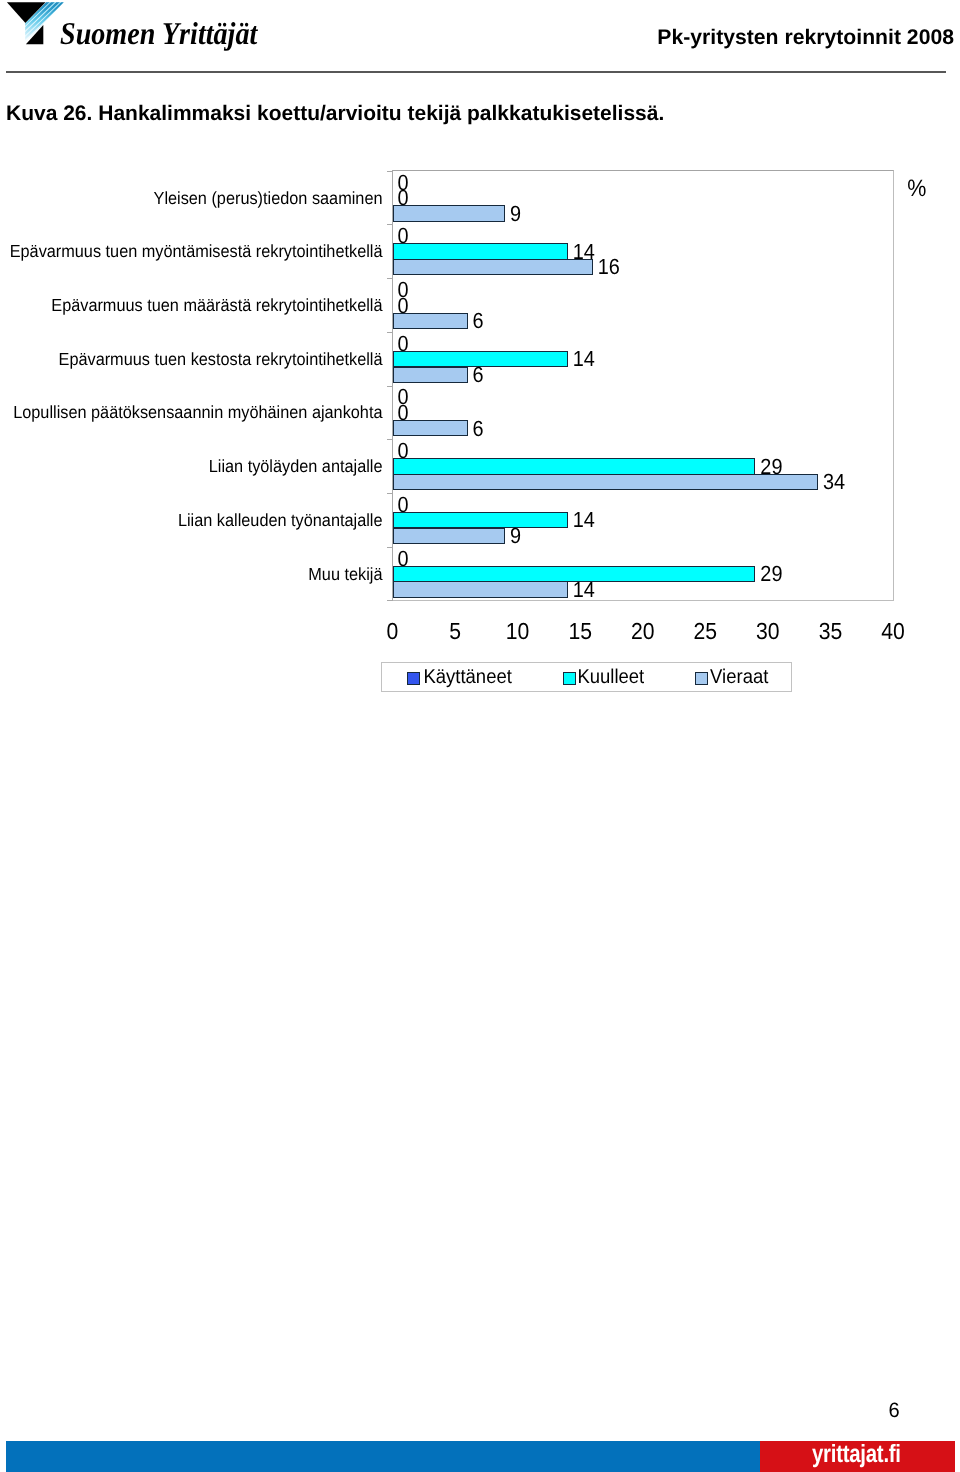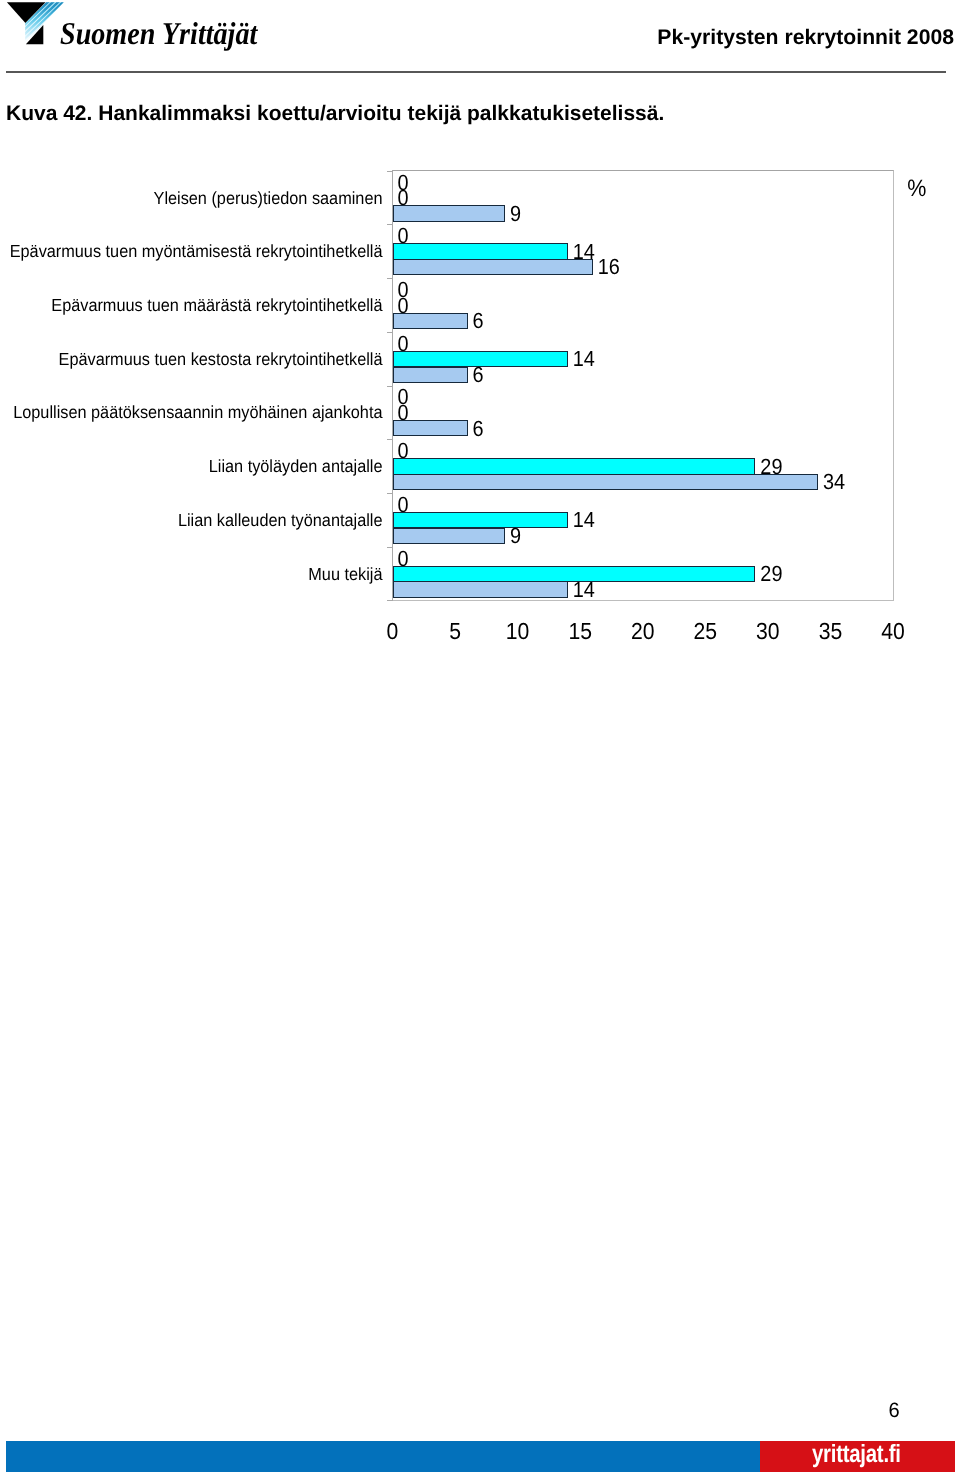--- a/index.html
+++ b/index.html
@@ -100,21 +100,21 @@
         </g>
 
         <polygon points="43.3,24.9 43.3,44.2 25.9,44.2" fill="#000000"></polygon>
       </svg>
       <span id="logo-wordmark">Suomen Yrittäjät</span>
     </div>
     <div id="header-title">Pk-yritysten rekrytoinnit 2008</div>
     <div id="header-rule"></div>
   </div>
 
-  <div id="figure-caption">Kuva 42. Hankalimmaksi koettu/arvioitu tekijä palkkatukisetelissä.</div>
+  <div id="figure-caption">Kuva 26. Hankalimmaksi koettu/arvioitu tekijä palkkatukisetelissä.</div>
 
   <div id="chart">
       <div class="plot-frame"></div>
       <div class="axis-line-y"></div>
       <div class="tick" style="left: 386.5px; top: 163px;"></div>
       <div class="catlabel" style="top: 182.556px;">Yleisen (perus)tiedon saaminen</div>
       <div class="dlabel" style="left: 397.5px; top: 164.536px;">0</div>
       <div class="dlabel" style="left: 397.5px; top: 180.156px;">0</div>
       <div class="bar" style="left: 392.5px; top: 197.366px; width: 112.612px; height: 16.22px; background: rgb(166, 202, 240);"></div>
       <div class="dlabel" style="left: 510.113px; top: 195.776px;">9</div>
@@ -169,20 +169,28 @@
       <div class="xtick-label" style="left: 352.5px; width: 80px; top: 612.5px;">0</div>
       <div class="xtick-label" style="left: 415.062px; width: 80px; top: 612.5px;">5</div>
       <div class="xtick-label" style="left: 477.625px; width: 80px; top: 612.5px;">10</div>
       <div class="xtick-label" style="left: 540.188px; width: 80px; top: 612.5px;">15</div>
       <div class="xtick-label" style="left: 602.75px; width: 80px; top: 612.5px;">20</div>
       <div class="xtick-label" style="left: 665.312px; width: 80px; top: 612.5px;">25</div>
       <div class="xtick-label" style="left: 727.875px; width: 80px; top: 612.5px;">30</div>
       <div class="xtick-label" style="left: 790.438px; width: 80px; top: 612.5px;">35</div>
       <div class="xtick-label" style="left: 853px; width: 80px; top: 612.5px;">40</div>
       <div id="pct-label">%</div>
+      <div id="legend">
+        <div class="lg-swatch" style="left: 25.2px; top: 9.3px; background: rgb(51, 85, 238);"></div>
+        <div class="lg-text" style="left: 41.4px; top: 4.5px;">Käyttäneet</div>
+        <div class="lg-swatch" style="left: 180.6px; top: 9.3px; background: rgb(0, 255, 255);"></div>
+        <div class="lg-text" style="left: 195.4px; top: 4.5px;">Kuulleet</div>
+        <div class="lg-swatch" style="left: 313.4px; top: 9.3px; background: rgb(166, 202, 240);"></div>
+        <div class="lg-text" style="left: 328.1px; top: 4.5px;">Vieraat</div>
+      </div>
     </div>
 
   <div id="page-number">6</div>
   <div id="footer-bar-blue"></div>
   <div id="footer-bar-red"></div>
   <div id="footer-brand">yrittajat.fi</div>
 
 </div>
 
 </body></html>

